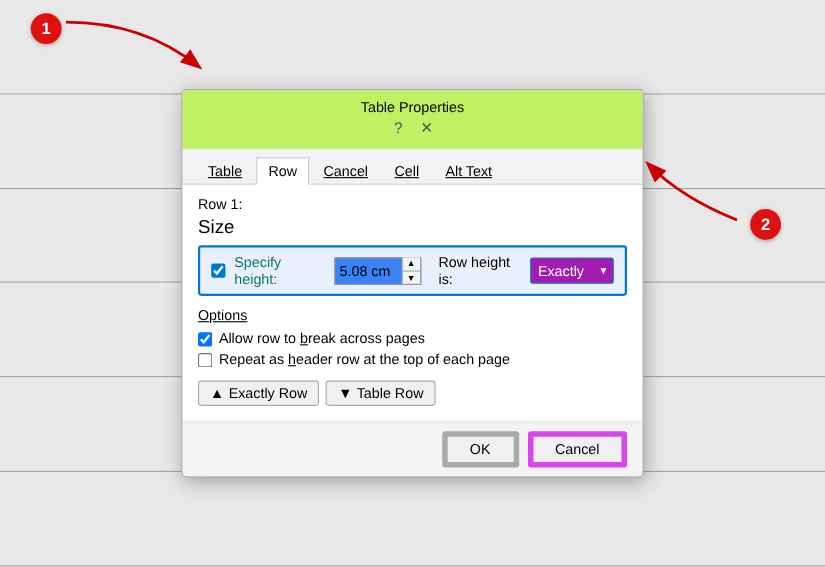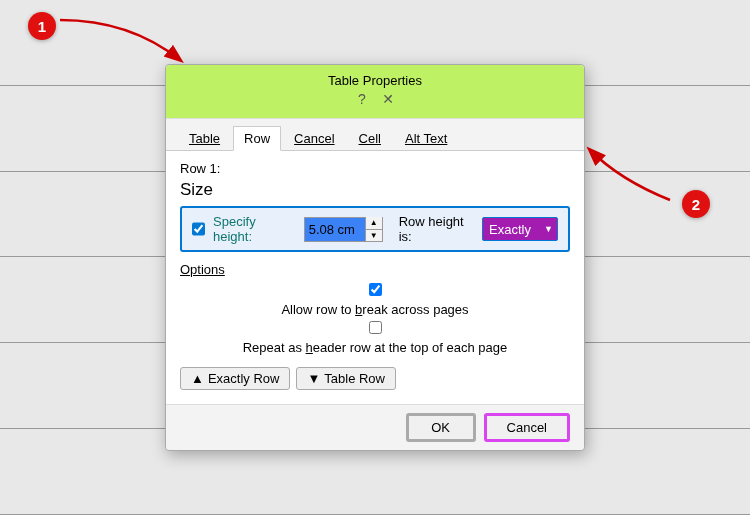--- a/index.html
+++ b/index.html
@@ -230,24 +230,23 @@
       margin-bottom: 12px;
     }
     .options-title {
       font-size: 13px;
       font-weight: normal;
       margin-bottom: 6px;
       text-decoration: underline;
     }
     .option-row {
       display: flex;
-      align-items: center;
+      align-items: flex-end;
       gap: 6px;
       margin-bottom: 4px;
-      flex-direction: column;
     }
     .option-checkbox {
       width: 13px;
       height: 13px;
     }
     .option-label {
       font-size: 13px;
       color: #000;
     }
     .underline-char {
@@ -277,21 +276,21 @@
       background: #f3f3f3;
       border-top: 1px solid #ddd;
       padding: 8px 14px;
       display: flex;
       justify-content: flex-end;
       gap: 8px;
       border-radius: 0 0 4px 4px;
     }
     .footer-btn {
       padding: 4px 20px;
-      border: 3px solid #d946ef;
+      border: 5px solid #d946ef;
       background: #f0f0f0;
       cursor: pointer;
       font-size: 13px;
       min-width: 70px;
       border-radius: 3px;
     }
     .footer-btn.ok {
       background: #f0f0f0;
       border-color: #aaa;
     }

